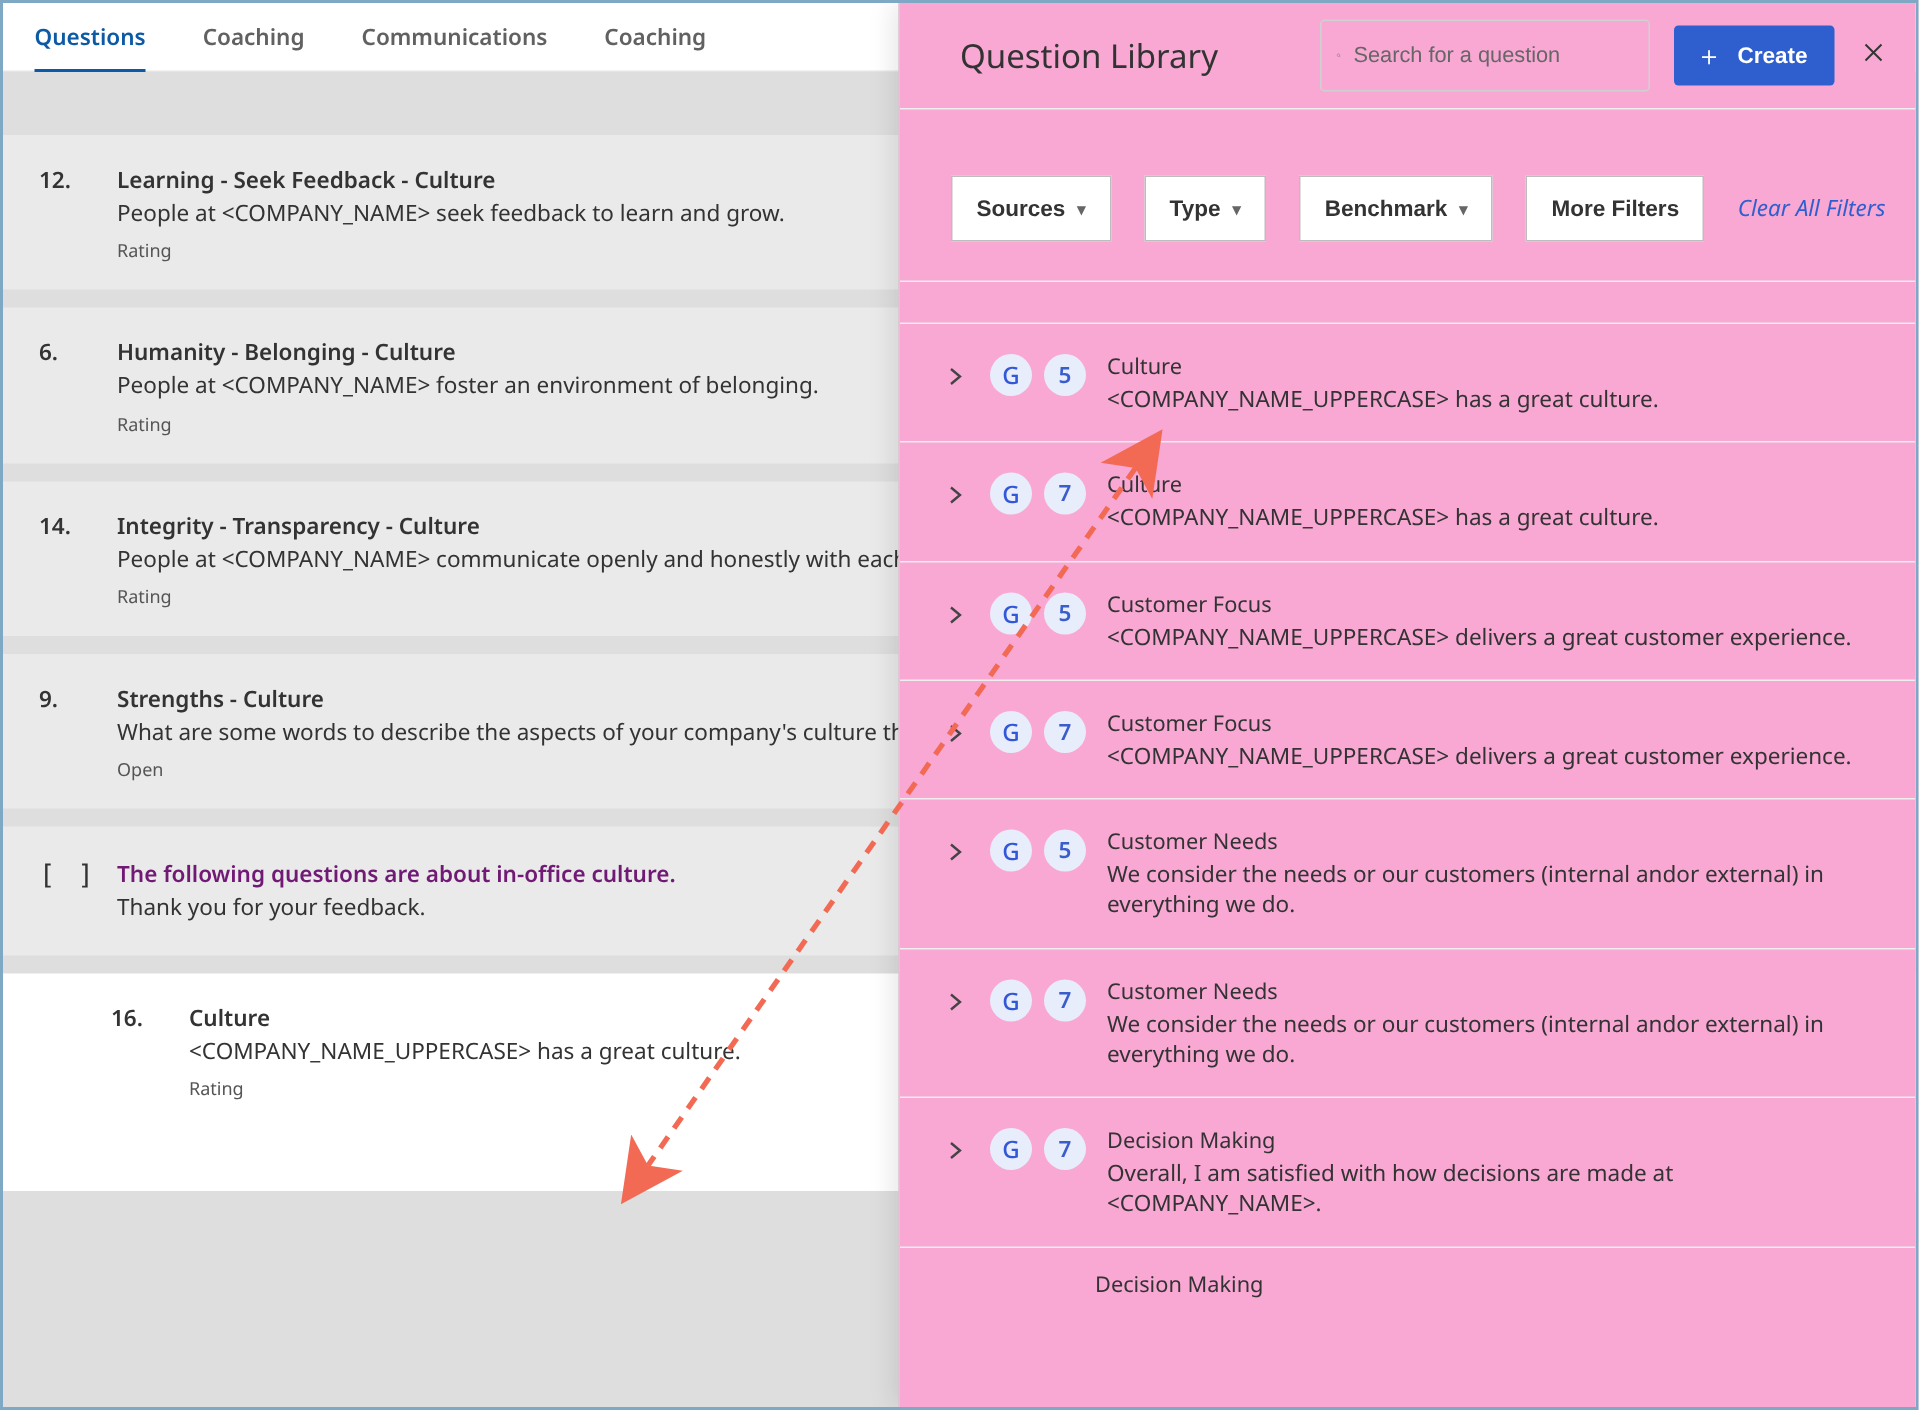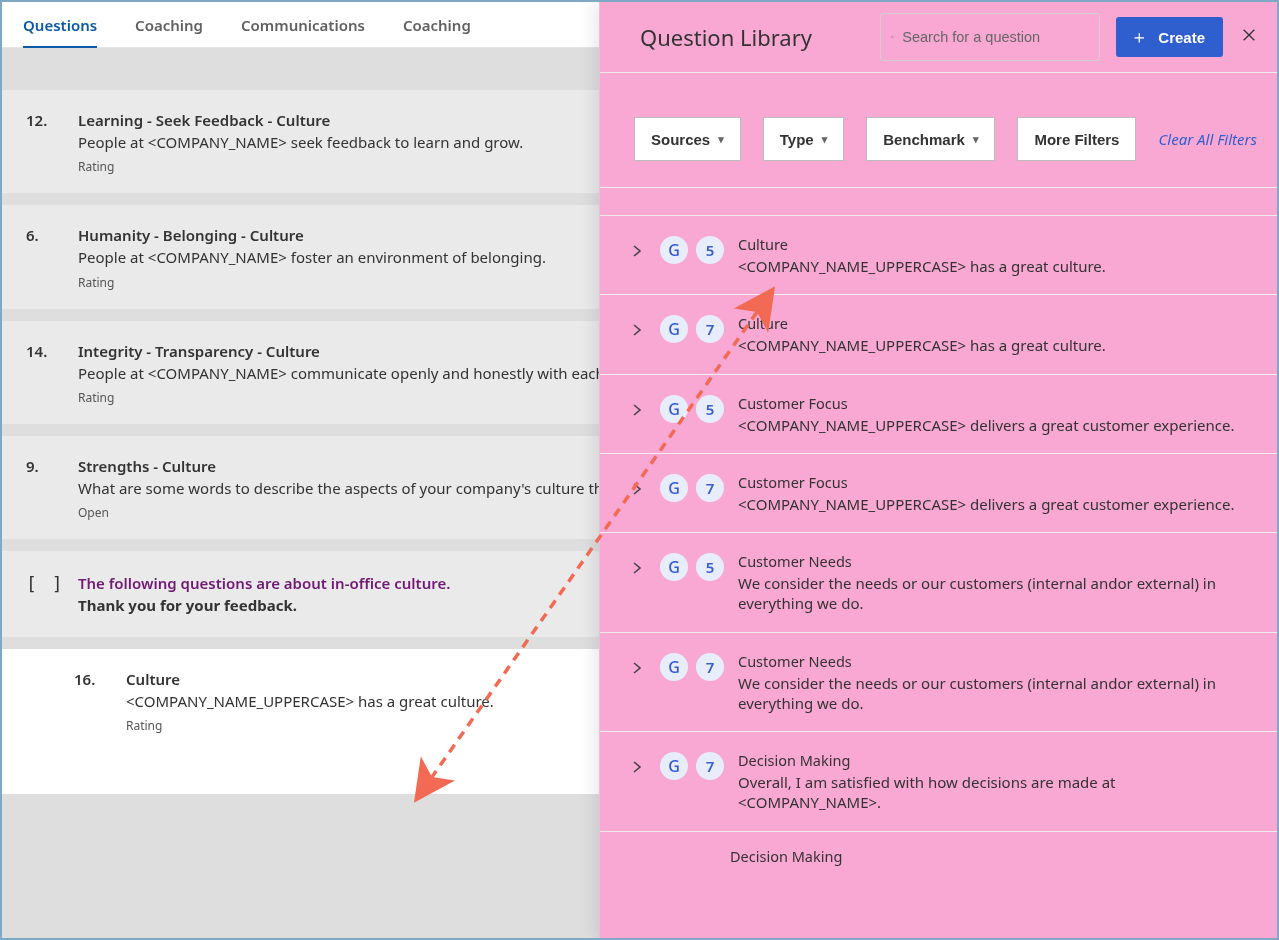--- a/index.html
+++ b/index.html
@@ -17,21 +17,21 @@
   .bg-filler-top { height: 42px; background:#dedede; }
   .q-block { background:#eaeaea; padding: 20px 24px 18px 24px; margin-bottom:12px; display:flex; }
   .q-num { width: 52px; font-size:15px; color:#333; font-weight:600; }
   .q-body { flex:1; }
   .q-title { font-size:15px; font-weight:600; color:#333; }
   .q-text { font-size:15px; color:#333; margin-top:2px; line-height:1.35; }
   .q-type { font-size:12px; color:#555; margin-top:6px; }
   .section-block { background:#eaeaea; padding:22px 24px 22px 24px; margin-bottom:12px; display:flex; }
   .section-icon { width:52px; font-size:18px; color:#333; letter-spacing:2px; font-family: monospace; }
   .section-body .s-title { font-size:15px; font-weight:600; color:#701a75; }
-  .section-body .s-sub { font-size:15px; color:#333; margin-top:2px;font-weight:bold; }
+  .section-body .s-sub { font-size:15px; color:#333; margin-top:2px; }
   .new-q-block { background:#fff; padding:20px 24px 60px 24px; margin-bottom:0; display:flex; }
   .new-q-block .q-num { width:100px; padding-left:48px; }
   .plus-footer { text-align:center; padding:4px 0 0 0; color:#3a7bd5; font-size:26px; font-weight:300; }
 
   
   .drawer { position:absolute; top:0; right:0; bottom:0; width:678px; background:#f9a8d4; border-left:1px solid #cfcfcf; box-shadow:-4px 0 16px rgba(0,0,0,0.10); z-index:5; display:flex; flex-direction:column; }
   .drawer-header { padding: 11px 18px 11px 40px; display:flex; align-items:center; gap:16px; border-bottom:1px solid #eee; }
   .drawer-title { font-size:22px; color:#333; font-weight:400; flex:0 0 auto; margin-right:auto; }
   .search-box { width:220px; height:48px; border:1px solid #d0d0d0; border-radius:3px; display:flex; align-items:center; padding:0 10px; gap:8px; color:#666; }
   .search-box input { border:none; outline:none; font-size:14.5px; color:#333; flex:1; background:transparent; }

